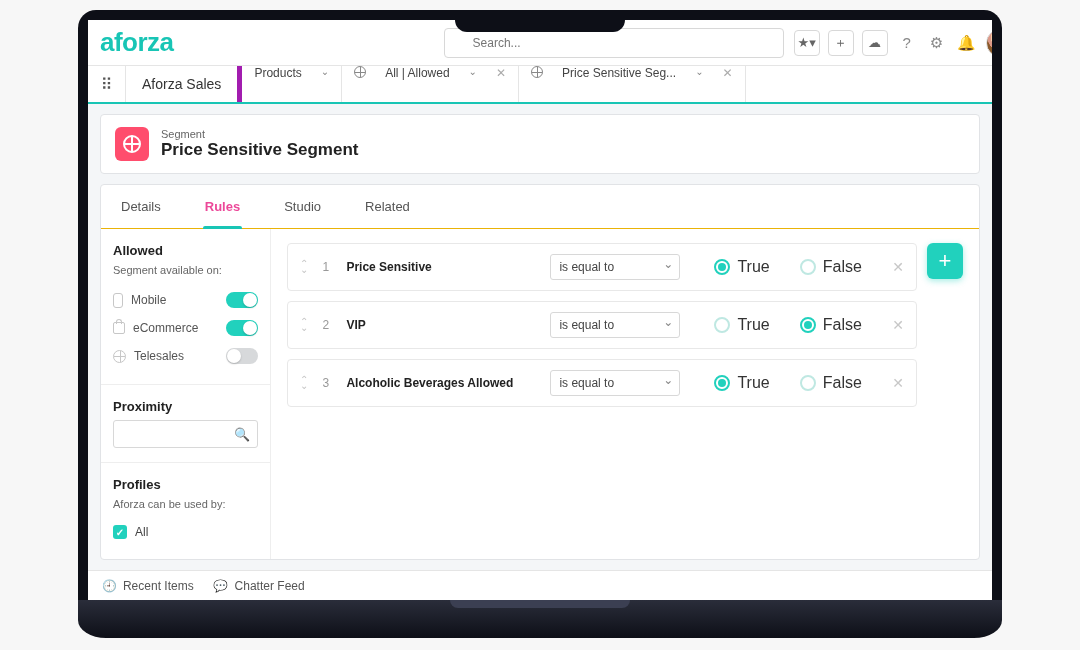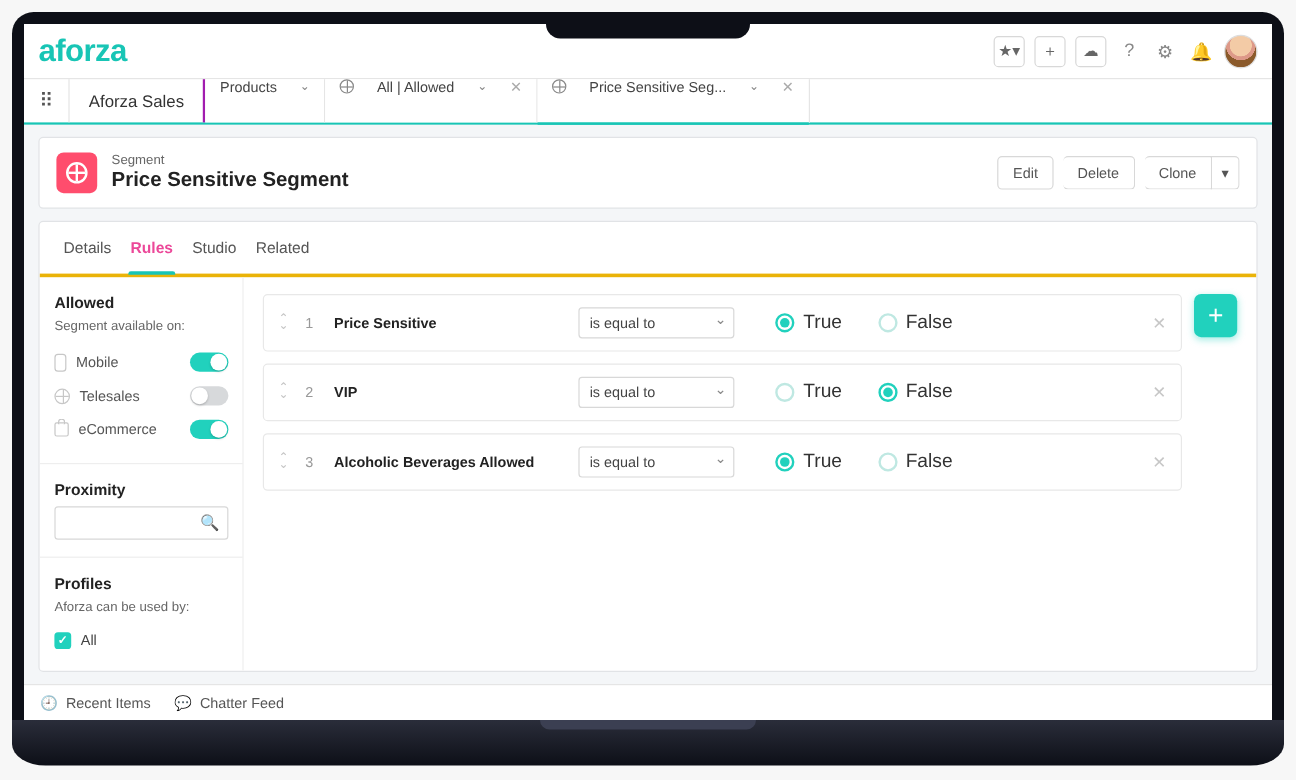--- a/index.html
+++ b/index.html
@@ -1,19 +1,19 @@
 <!DOCTYPE html>
 <html><head>
 <meta charset="utf-8">
 <style>
   * { box-sizing: border-box; margin: 0; padding: 0; font-family: -apple-system, BlinkMacSystemFont, "Segoe UI", Arial, sans-serif; }
   body { background: #f7f7f7; display: flex; justify-content: center; align-items: flex-start; padding: 10px; }
 
   
-  .laptop { width: 1060px; position: relative; }
+  .laptop { width: 924px; position: relative; }
   .bezel { background: #0d0f17; border-radius: 18px 18px 0 0; padding: 10px 10px 0 10px; position: relative; }
   .notch { position: absolute; top: 0; left: 50%; transform: translateX(-50%); width: 170px; height: 22px; background: #0d0f17; border-radius: 0 0 12px 12px; z-index: 50; }
   .screen { background: #fff; height: 580px; overflow: hidden; display: flex; flex-direction: column; position: relative; }
   .base { height: 38px; background: linear-gradient(#2a2d3a,#0d0f17); border-radius: 0 0 28px 28px / 0 0 18px 18px; position: relative; }
   .base::after { content:""; position:absolute; left:50%; top:0; transform:translateX(-50%); width:180px; height:8px; background:#3b3f52; border-radius:0 0 10px 10px;}
 
   
   .topbar { height: 46px; border-bottom: 1px solid #e5e5e5; display:flex; align-items:center; padding:0 12px; gap:10px; }
   .logo { font-size: 26px; font-weight: 600; color: #18c5b5; letter-spacing: -0.5px; display:flex; align-items:center; }
   .search-wrap { flex: 0 0 340px; margin-left: 260px; }
@@ -21,21 +21,21 @@
   .search-wrap { position:relative; }
   .search-wrap .sicon { position:absolute; left:8px; top:50%; transform:translateY(-50%); color:#888; font-size:12px; }
   .topbar-right { margin-left:auto; display:flex; align-items:center; gap:8px; }
   .sq-icon { width:26px; height:26px; border:1px solid #d8d8d8; border-radius:4px; display:flex; align-items:center; justify-content:center; font-size:13px; color:#666; }
   .plain-icon { width:22px; height:22px; display:flex; align-items:center; justify-content:center; color:#888; font-size:15px; }
   .avatar { width:28px; height:28px; border-radius:50%; background: radial-gradient(circle at 50% 30%, #f3cba6 0 40%, #d98 42% 55%, #8b5a2b 56% 100%); border:1px solid #ddd; }
 
   
   .apptabs { height:38px; border-bottom:2px solid #18c5b5; display:flex; align-items:stretch; }
   .waffle { width:38px; display:flex; align-items:center; justify-content:center; color:#555; font-size:16px; border-right:1px solid #e5e5e5; }
-  .appname { padding:0 16px; display:flex; align-items:center; font-size:14px; color:#333; border-right:2px solid #a21caf; }
+  .appname { padding:0 16px; display:flex; align-items:center; font-size:14px; color:#333; border-right:5px solid #a21caf; }
   .tabitem { display:flex; align-items:flex-start; padding:0 12px; border-right:1px solid #e5e5e5; font-size:12px; color:#444; gap:19px; background:#fff; position:relative; }
   .tabitem.active { background:#fff; }
   .tabitem.active::after { content:""; position:absolute; left:0; right:0; bottom:-2px; height:2px; background:#18c5b5;}
   .tab-caret { color:#888; font-size:10px; }
   .tab-close { color:#aaa; font-size:12px; cursor:pointer; }
   .globe { width:12px; height:12px; border:1px solid #888; border-radius:50%; position:relative; display:inline-block; }
   .globe::before { content:""; position:absolute; left:50%; top:0; bottom:0; width:1px; background:#888; }
   .globe::after { content:""; position:absolute; top:50%; left:0; right:0; height:1px; background:#888; }
 
   
@@ -53,21 +53,21 @@
   .header-actions { margin-left:auto; display:flex; gap:0; }
   .hbtn { border:1px solid #d8d8d8; background:#fff; padding:6px 12px; font-size:12px; color:#555; cursor:pointer; }
   .hbtn + .hbtn { border-left:none; }
   .hbtn:first-child { border-radius:4px 0 0 4px; }
   .hbtn.caret { border-radius:0 4px 4px 0; padding:6px 8px; }
   .hbtn.single-left { border-radius:4px; margin-right:8px;}
   .hbtn.single-mid { border-radius:4px; margin-right:8px;}
 
   
   .main-card { background:#fff; border:1px solid #e1e3e6; border-radius:4px; display:flex; flex-direction:column; flex:1; overflow:hidden;}
-  .tabs-row { display:flex; gap:12px; padding:0 18px; border-bottom:3px solid #eab308;text-align:right; }
+  .tabs-row { display:flex; gap:40px; padding:0 18px; border-bottom:1px solid #eab308;text-align:right; }
   .tab-link { padding:14px 2px; font-size:13px; color:#555; cursor:pointer; position:relative; }
   .tab-link.active { color:#ec4899; font-weight:700; }
   .tab-link.active::after { content:""; position:absolute; left:0; right:0; bottom:-1px; height:3px; background:#18c5b5; border-radius:2px 2px 0 0; }
 
   .main-body { display:flex; flex:1; overflow:hidden; }
 
   
   .sidebar { width:170px; border-right:1px solid #eee; padding:14px 12px; overflow:auto; font-size:12px; color:#333; }
   .side-title { font-weight:700; font-size:13px; margin-bottom:6px; color:#222; }
   .side-sub { font-size:11px; color:#666; margin-bottom:10px; }
@@ -125,20 +125,24 @@
 </head>
 <body>
 
 <div class="laptop">
   <div class="bezel">
     <div class="notch"></div>
     <div class="screen">
 
       <div class="topbar">
         <div class="logo">aforza</div>
+        <div class="search-wrap">
+          <span class="sicon">🔍</span>
+          <input class="search" placeholder="Search..." style="">
+        </div>
         <div class="topbar-right">
           <div class="sq-icon">★▾</div>
           <div class="sq-icon">＋</div>
           <div class="sq-icon">☁</div>
           <div class="plain-icon">?</div>
           <div class="plain-icon">⚙</div>
           <div class="plain-icon">🔔</div>
           <div class="avatar"></div>
         </div>
       </div>
@@ -170,26 +174,20 @@
       <div class="content">
 
         <div class="page-header">
           <div class="rec-icon">
               <div class="inner"></div>
             </div>
           <div class="rec-labels">
             <span class="type">Segment</span>
             <span class="title">Price Sensitive Segment</span>
           </div>
-          <div class="header-actions">
-            <button class="hbtn single-left">Edit</button>
-            <button class="hbtn single-mid">Delete</button>
-            <button class="hbtn" style="border-radius:4px 0 0 4px;">Clone</button>
-            <button class="hbtn caret">▾</button>
-          </div>
         </div>
 
         <div class="main-card">
           <div class="tabs-row">
             <div class="tab-link">Details</div>
             <div class="tab-link active">Rules</div>
             <div class="tab-link">Studio</div>
             <div class="tab-link">Related</div>
           </div>
 
@@ -203,33 +201,33 @@
                 <div class="channel-left">
                     <span class="mini-icon phone"></span>
                     <span>Mobile</span>
                   </div>
                 <div class="toggle on">
                     <div class="knob"></div>
                   </div>
               </div>
               <div class="channel-row">
                 <div class="channel-left">
+                    <span class="mini-icon bag"></span>
+                    <span>eCommerce</span>
+                  </div>
+                <div class="toggle on">
+                    <div class="knob"></div>
+                  </div>
+              </div>
+              <div class="channel-row">
+                <div class="channel-left">
                     <span class="mini-icon globe2"></span>
                     <span>Telesales</span>
                   </div>
                 <div class="toggle">
-                    <div class="knob"></div>
-                  </div>
-              </div>
-              <div class="channel-row">
-                <div class="channel-left">
-                    <span class="mini-icon bag"></span>
-                    <span>eCommerce</span>
-                  </div>
-                <div class="toggle on">
                     <div class="knob"></div>
                   </div>
               </div>
 
               <div class="divider"></div>
 
               <div class="side-title">Proximity</div>
               <div class="search-small-wrap">
                 <input class="search-small" style="">
                 <span class="sicon2">🔍</span>

